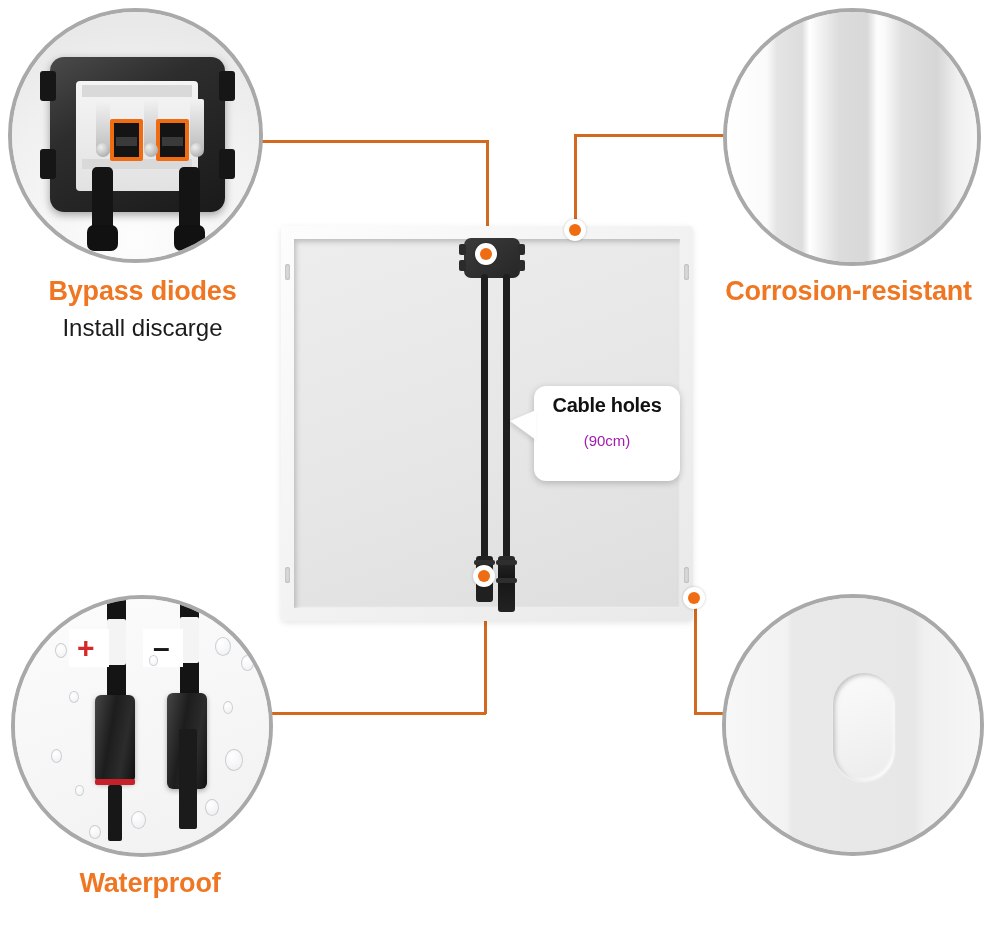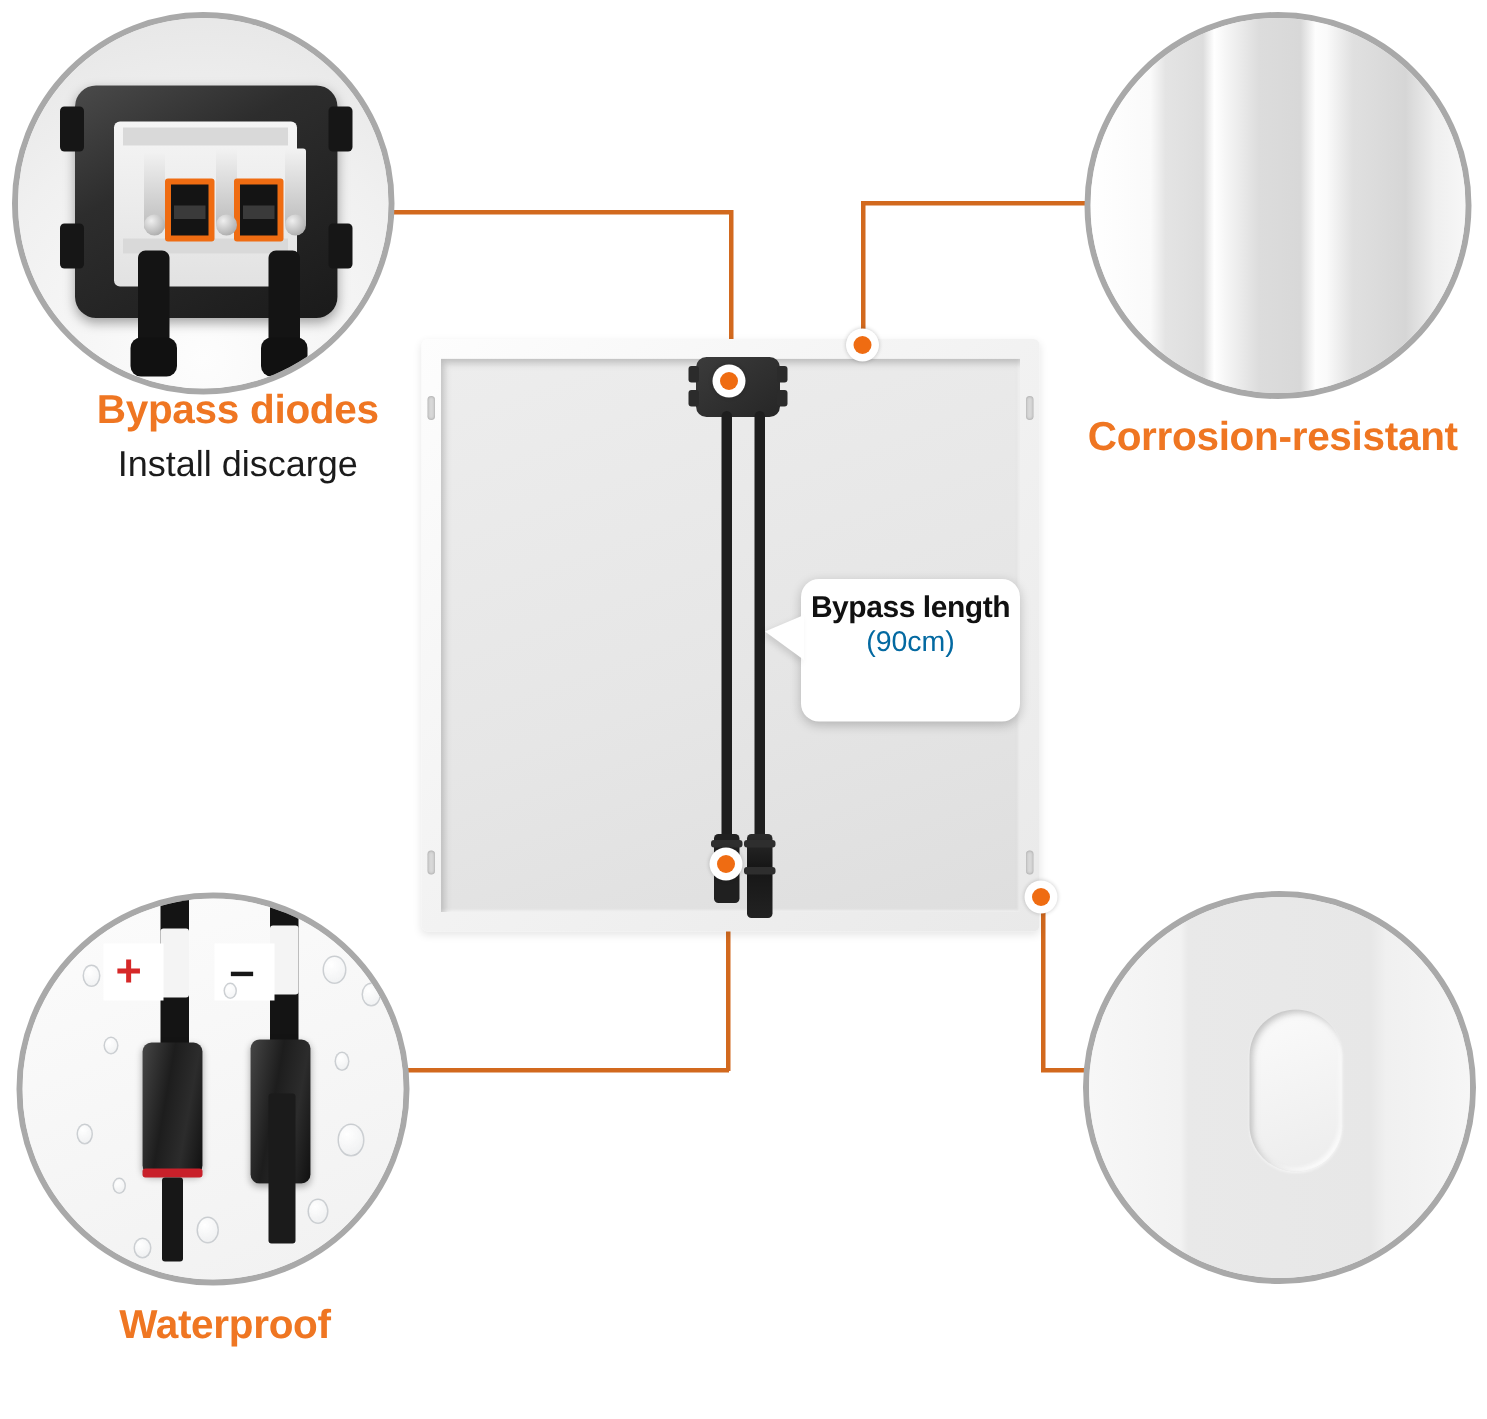--- a/index.html
+++ b/index.html
@@ -59,21 +59,21 @@
   .mc4.m2{left:498px;top:556px;height:56px;
           background:linear-gradient(180deg,#2a2a2a 0%,#161616 40%,#222 100%);}
   .mc4 .ring{position:absolute;left:-2px;width:21px;height:5px;background:#2e2e2e;border-radius:2px;}
 
   
   .bubble{position:absolute;left:534px;top:386px;width:146px;height:95px;
           background:#fff;border-radius:12px;
           box-shadow:0 2px 7px rgba(0,0,0,.22);text-align:center;}
   .bubble .b1{font-size:20px;font-weight:bold;color:#111;margin-top:8px;letter-spacing:-.3px;}
   .bubble .b2{font-size:33px;font-weight:bold;color:#ef6c12;line-height:1.0;margin-top:1px;}
-  .bubble .b3{font-size:19px;color:#0369a1;margin-top:1px;}
+  .bubble .b3{font-size:15px;color:#a21caf;margin-top:15px;}
   .bubble .tail{position:absolute;left:-24px;top:24px;width:0;height:0;
         border-top:11px solid transparent;border-bottom:19px solid transparent;
         border-right:26px solid #fff;filter:drop-shadow(-2px 2px 2px rgba(0,0,0,.12));}
 
   
   .jb-photo{position:absolute;inset:0;background:
         radial-gradient(circle at 50% 92%, #fdfdfd 0%, #f0f0f0 60%, #e4e4e4 100%);}
   .jb-body{position:absolute;left:38px;top:45px;width:175px;height:155px;
         background:linear-gradient(150deg,#4a4a4a 0%,#2d2d2d 35%,#1a1a1a 100%);
         border-radius:14px;box-shadow:0 3px 8px rgba(0,0,0,.35);}
@@ -168,21 +168,21 @@
     <span class="ring" style="top:22px;"></span>
   </div>
 
   <div class="dot" style="left:475px;top:243px;"></div>
   <div class="dot" style="left:564px;top:219px;"></div>
   <div class="dot" style="left:473px;top:565px;"></div>
   <div class="dot" style="left:683px;top:587px;"></div>
 
   <div class="bubble">
     <div class="tail"></div>
-    <div class="b1">Bypass length</div>
+    <div class="b1">Cable holes</div>
     <div class="b3">(90cm)</div>
   </div>
 
   <div class="circle" style="left:8px;top:8px;width:255px;height:255px;">
     <div class="jb-photo">
       <div class="jb-body">
         <div class="jb-well">
           <div class="jb-bus" style="left:6px;top:4px;width:110px;height:12px;"></div>
           <div class="jb-bus" style="left:6px;top:78px;width:110px;height:10px;"></div>
         </div>
@@ -197,21 +197,21 @@
         <div class="gland" style="left:42px;top:110px;"></div>
         <div class="gland" style="left:129px;top:110px;"></div>
         <div class="jb-clip" style="left:-10px;top:14px;"></div>
         <div class="jb-clip" style="left:-10px;top:92px;"></div>
         <div class="jb-clip" style="right:-10px;top:14px;"></div>
         <div class="jb-clip" style="right:-10px;top:92px;"></div>
       </div>
     </div>
   </div>
 
-  <div class="label" style="left:0px;top:258px;width:285px;padding-left:16px;">
+  <div class="label" style="left:0px;top:276px;width:285px;">
     <div class="title">Bypass diodes</div>
     <div class="sub">Install discarge</div>
   </div>
 
   <div class="circle" style="left:723px;top:8px;width:258px;height:258px;">
     <div class="frame-photo"></div>
   </div>
 
   <div class="label" style="left:706px;top:276px;width:285px;">
     <div class="title">Corrosion-resistant</div>

